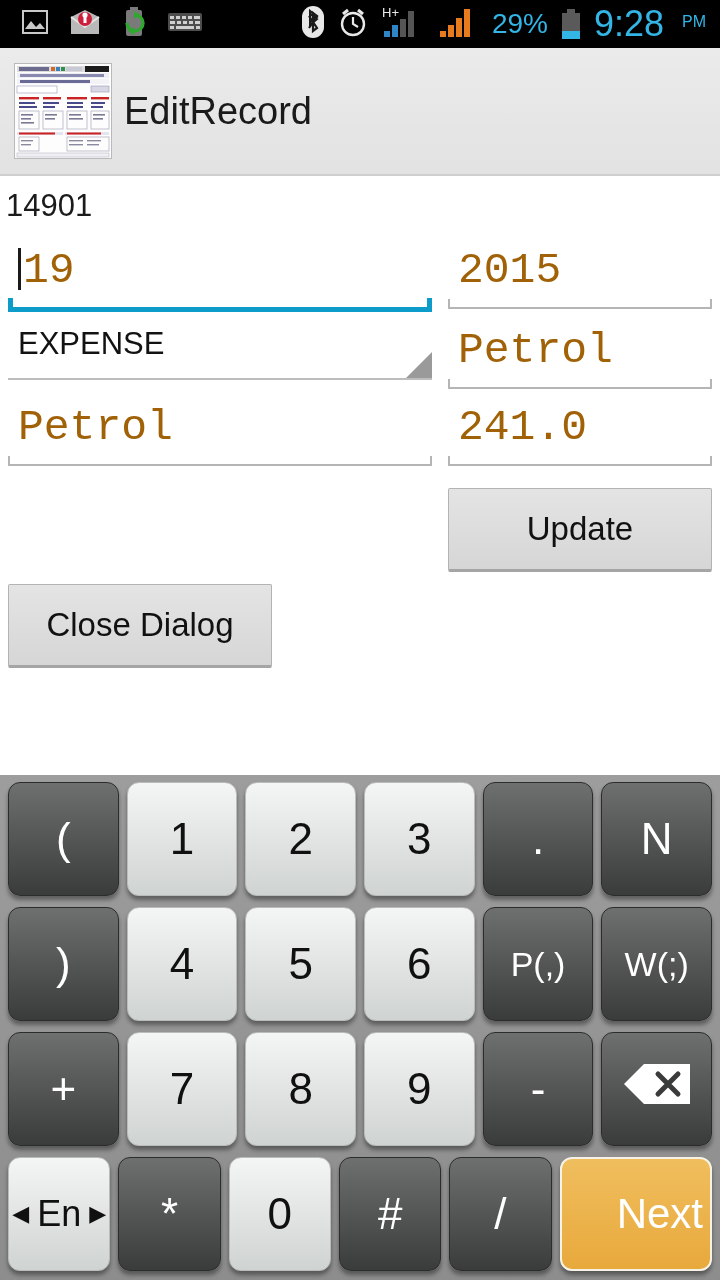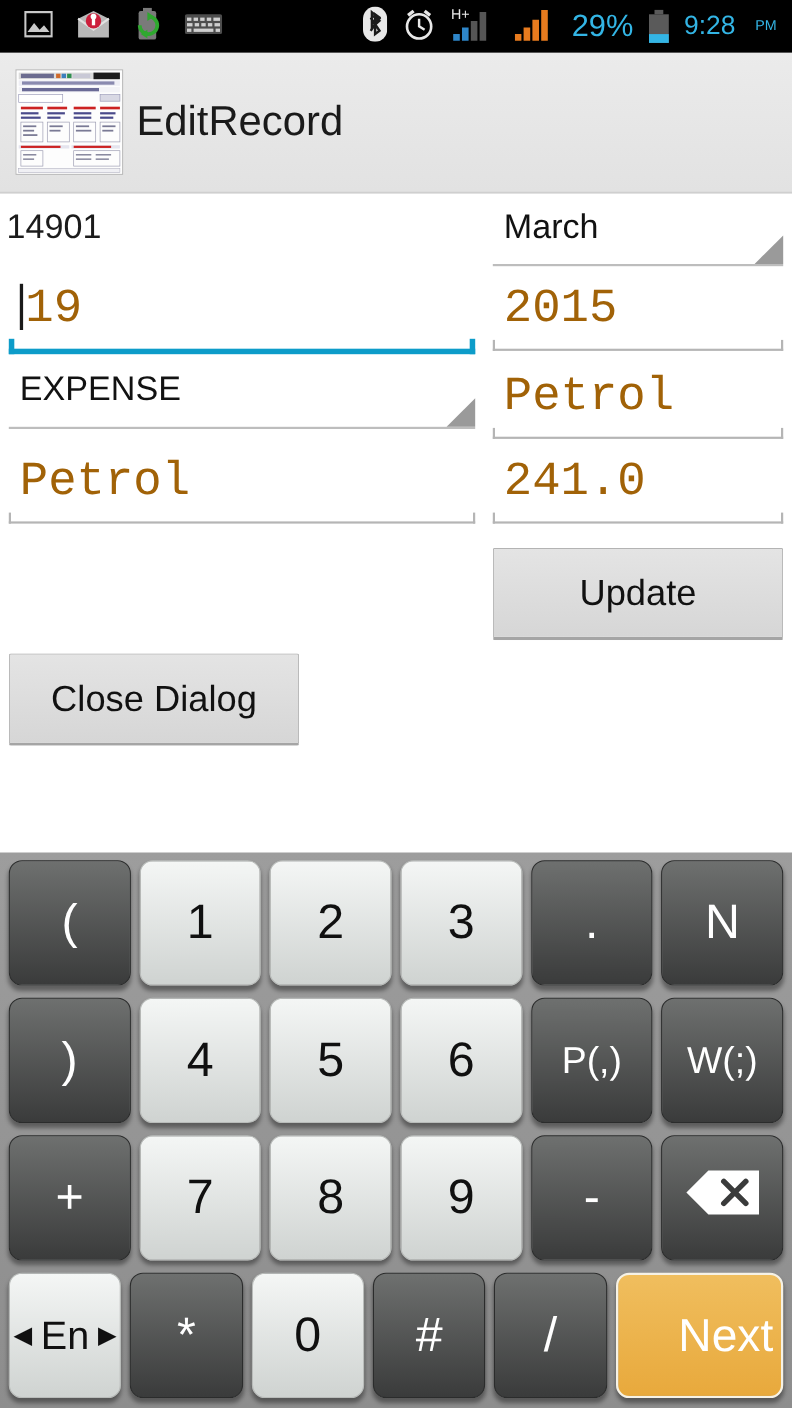--- a/index.html
+++ b/index.html
@@ -16,24 +16,24 @@
     position: absolute; top: 0; left: 0; width: 720px; height: 48px;
     background: #000000;
     display: flex; align-items: center;
   }
   .sb-left { display: flex; align-items: center; gap: 22px; padding-left: 22px; }
   .sb-right { display: flex; align-items: center; gap: 14px; margin-left: auto; padding-right: 14px; }
 
   .ic { display: block; }
 
   .sb-time {
-    color: #33b5e5; font-size: 24px; letter-spacing: 0px;
+    color: #33b5e5; font-size: 36px; letter-spacing: 0px;
     font-family: "Liberation Sans", sans-serif;
   }
-  .sb-ampm { color:#33b5e5; font-size: 13px; margin-left: 4px; position:relative; top:-2px;}
+  .sb-ampm { color:#33b5e5; font-size: 16px; margin-left: 4px; position:relative; top:-2px;}
   .sb-pct { color:#33b5e5; font-size: 28px; }
 
   
   .batt { width: 18px; height: 30px; position: relative; }
   .batt-body { position:absolute; left:0; top:4px; width:18px; height:26px; background:#5a5a5a; }
   .batt-fill { position:absolute; left:0; bottom:0; width:18px; height:8px; background:#33b5e5; }
   .batt-cap { position:absolute; left:5px; top:0px; width:8px; height:4px; background:#5a5a5a; }
 
   
   .actionbar {
@@ -311,26 +311,20 @@
     </div>
     <div class="app-title">EditRecord</div>
   </div>
 
   <div class="form">
 
     <div class="row">
       <div class="cell cell-left">
         <div class="plain-label">14901</div>
       </div>
-      <div class="cell cell-right">
-        <div class="spinner">
-          <span class="val">March</span>
-          <span class="caret"></span>
-        </div>
-      </div>
     </div>
 
     <div class="row">
       <div class="cell cell-left">
         <div class="edit focused">
           <span class="caretbar"></span><span class="val">19</span>
         </div>
       </div>
       <div class="cell cell-right">
         <div class="edit">

